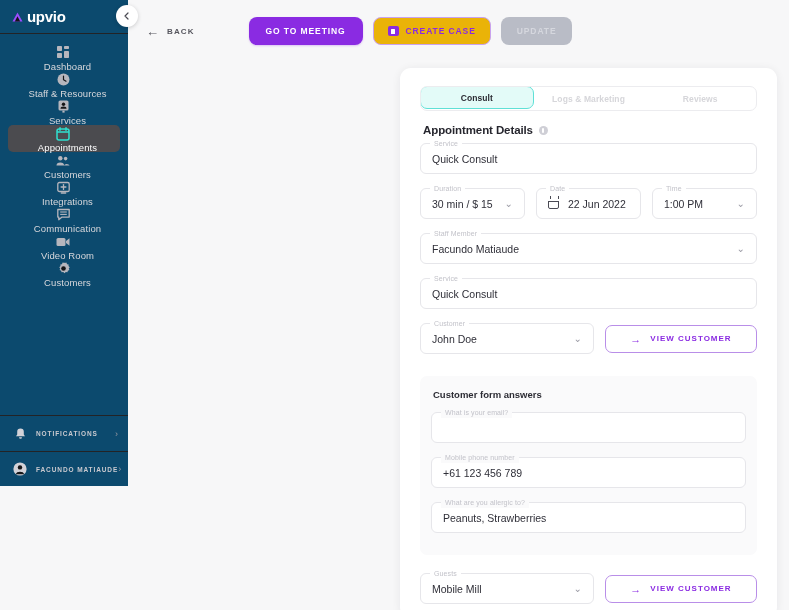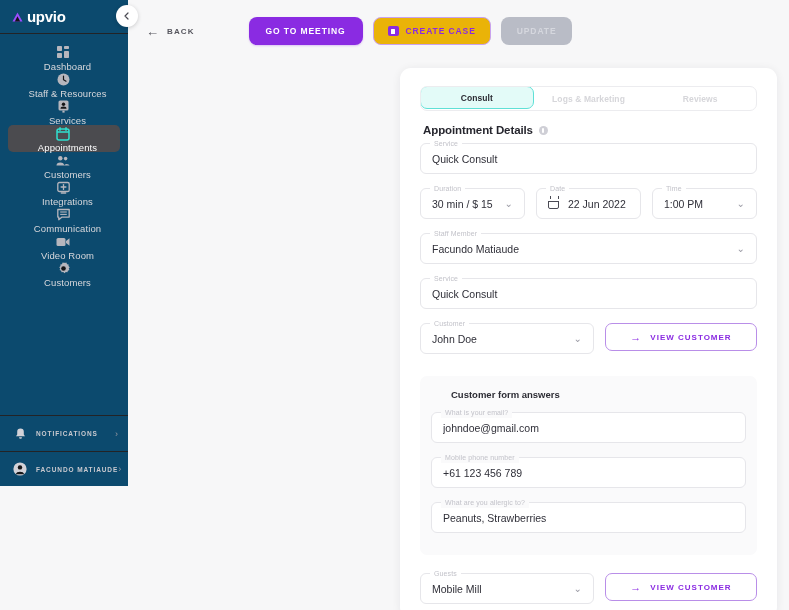--- a/index.html
+++ b/index.html
@@ -215,41 +215,41 @@
   }
   .cal-icon::after {
     content: ''; position: absolute; left: 1px; top: -3.5px;
     width: 7px; height: 3px;
     border-left: 1.4px solid #4a4a54; border-right: 1.4px solid #4a4a54;
   }
 
   .row3 { display: flex; gap: 11px; }
   .row3 > .field { flex: 1 1 0; }
 
-  .row-cust { display: flex; gap: 11px; align-items: flex-start; margin-bottom: 0; }
+  .row-cust { display: flex; gap: 11px; align-items: center; margin-bottom: 0; }
   .row-cust > .field { flex: 1 1 0; margin-bottom: 0; }
   .view-cust-btn {
     flex: 1 1 0; height: 28px;
     border: 1px solid #b98ee8; border-radius: 7px;
     background: #fff; color: #8A2BE2;
     font-size: 8px; font-weight: 700; letter-spacing: 1px;
     display: flex; align-items: center; justify-content: center; gap: 8px;
     cursor: pointer;
   }
   .view-cust-btn .ar { font-size: 11px; font-weight: 400; }
 
   .answers {
     margin-top: 22px;
     background: #fafafb;
     border-radius: 7px;
     padding: 13px 11px 8px 11px;
   }
   .answers-title {
     font-size: 9.5px; font-weight: 700; color: #2c2c34;
-    margin: 0 0 12px 20px;
+    margin: 0 0 12px 2px;
   }
   .answers .field { margin-bottom: 14px; }
   .answers .field .legend { background: #fafafb; }
 
   .guests-wrap { margin-top: 18px; }
 </style>
 </head>
 <body>
 
 <div class="app">
@@ -489,21 +489,20 @@
           <span class="ar">→</span>
           <span>VIEW CUSTOMER</span>
         </div>
       </div>
 
       <div class="answers">
         <div class="answers-title">Customer form answers</div>
 
         <div class="field">
           <span class="legend">What is your email?</span>
-          <span class="value">johndoe@gmail.com</span>
         </div>
 
         <div class="field">
           <span class="legend">Mobile phone number</span>
           <span class="value">+61 123 456 789</span>
         </div>
 
         <div class="field">
           <span class="legend">What are you allergic to?</span>
           <span class="value">Peanuts, Strawberries</span>

